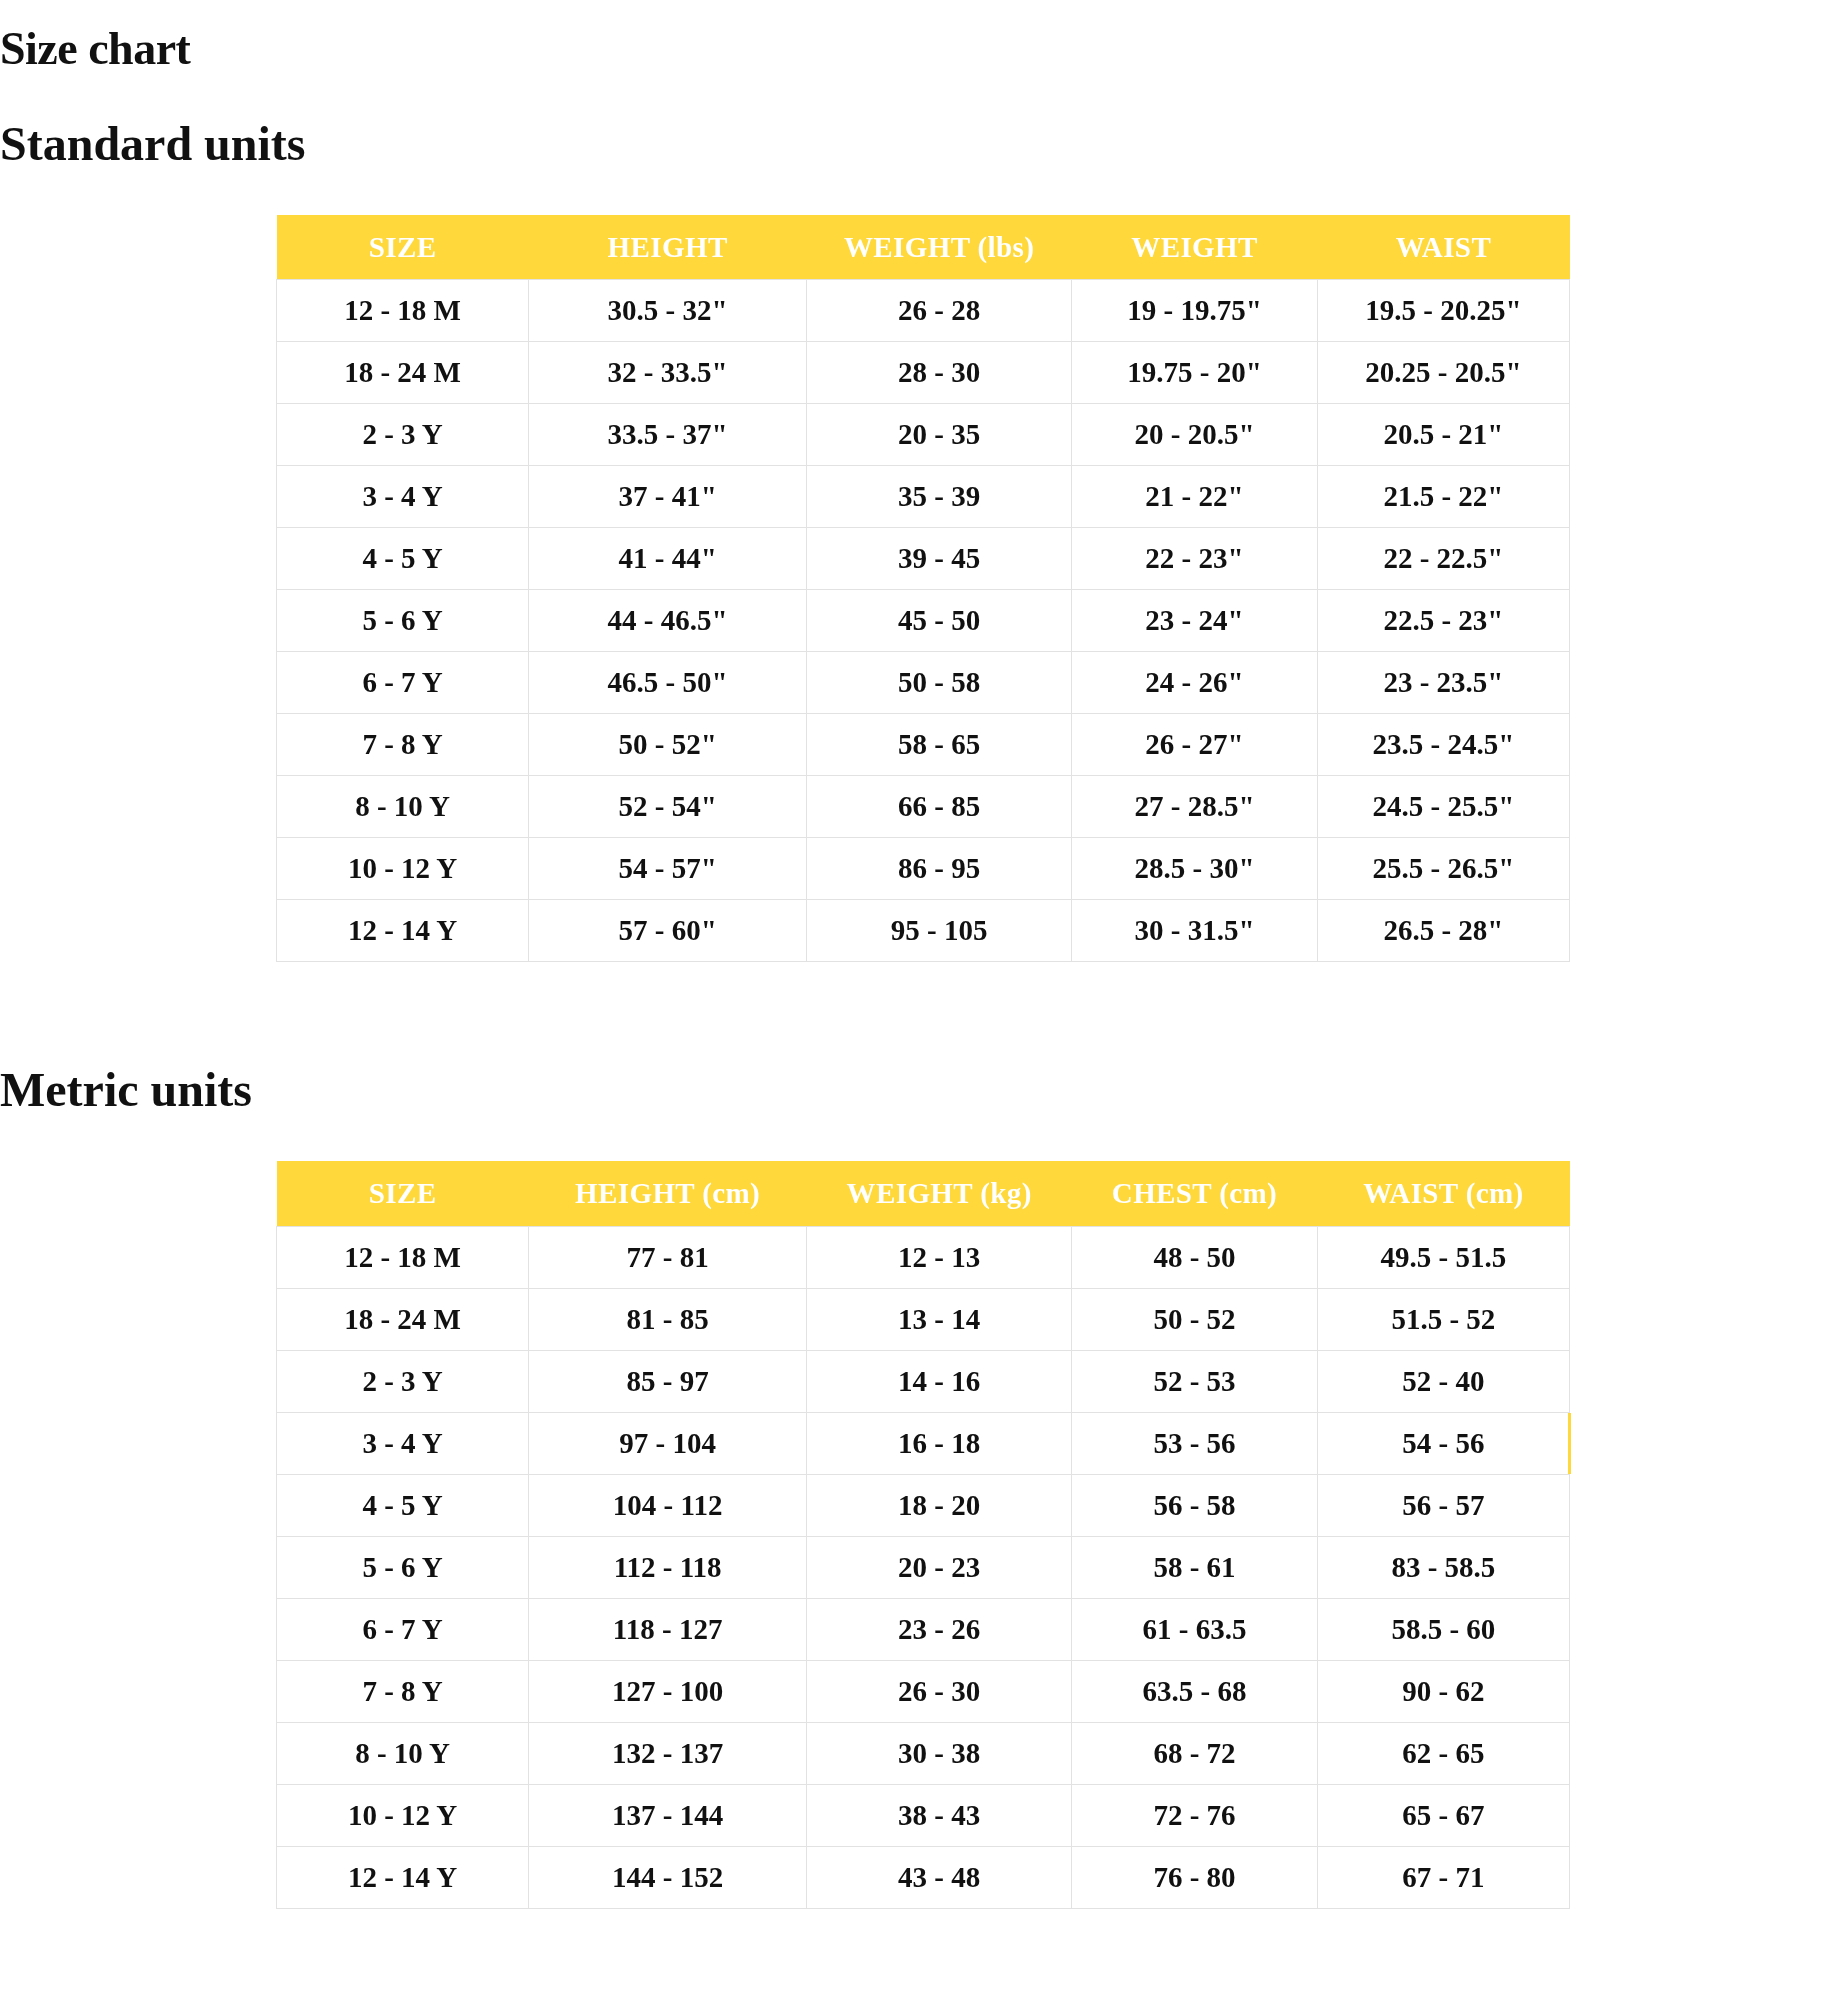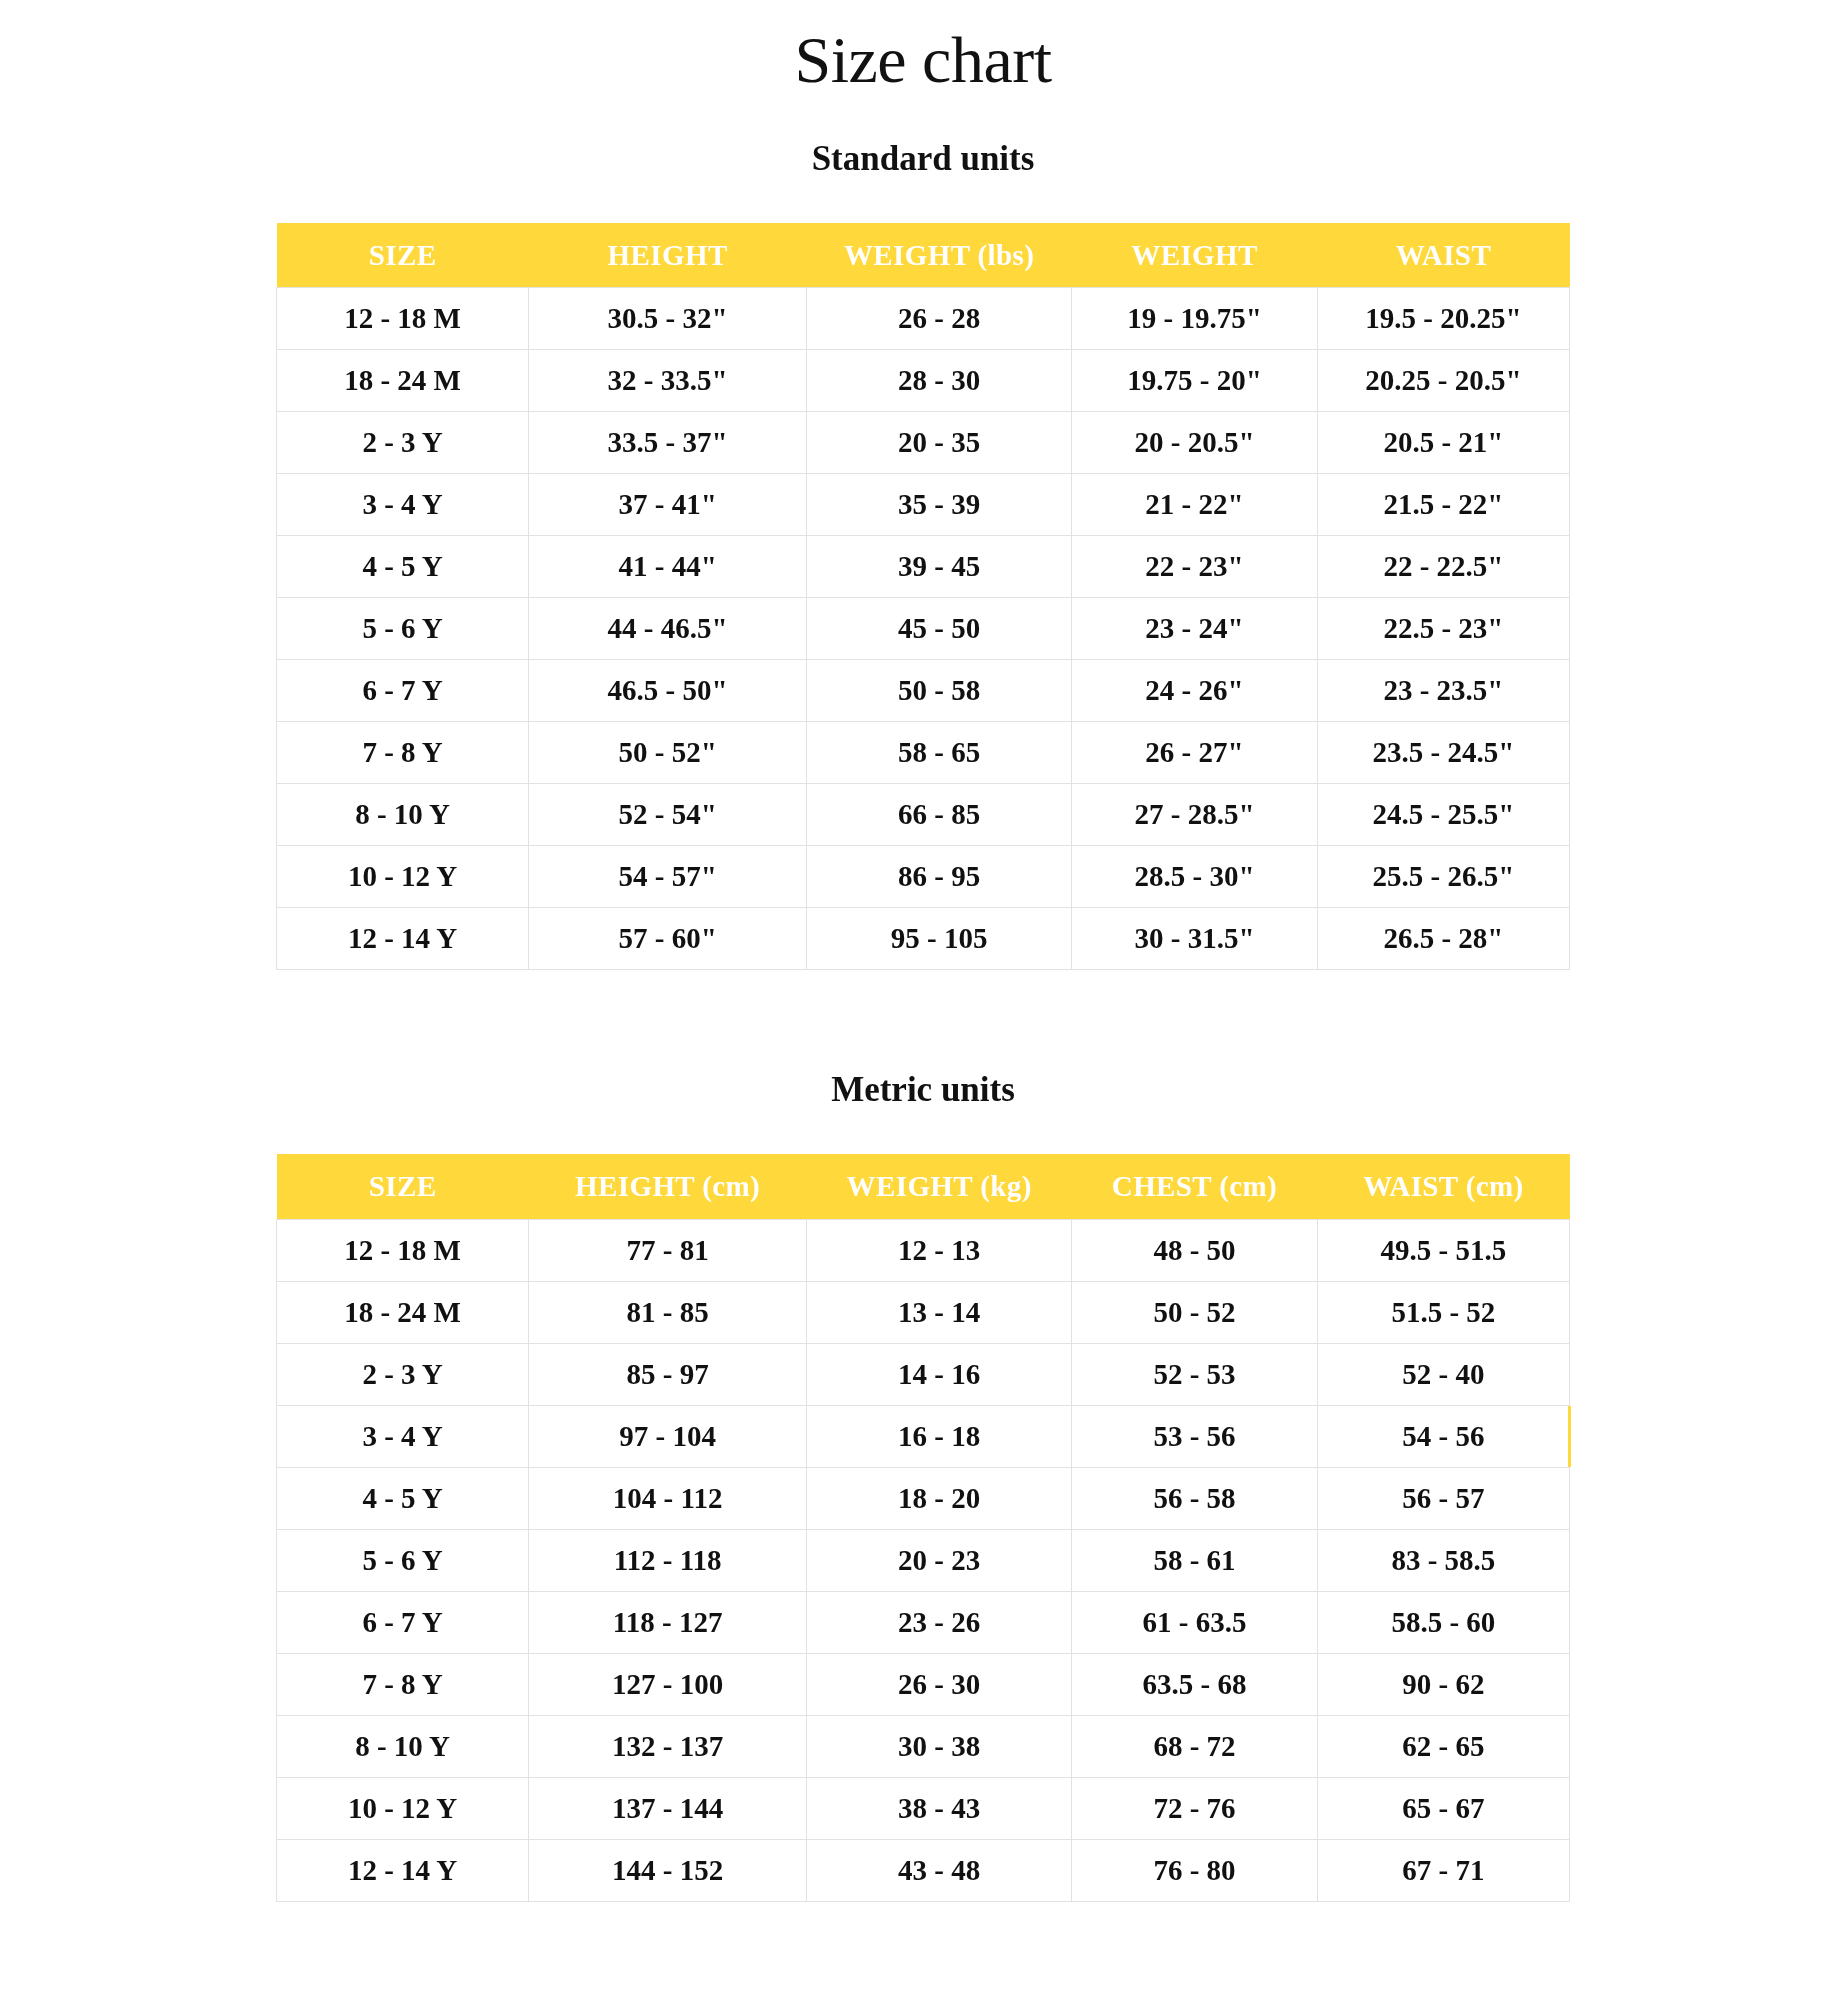--- a/index.html
+++ b/index.html
@@ -12,29 +12,28 @@
     min-height: 2010px;
     font-family: "Liberation Serif", "DejaVu Serif", serif;
     color: #111111;
   }
   .page {
     width: 1846px;
     box-sizing: border-box;
     padding: 0 0 37px 0;
   }
   .main-title {
-    text-align: center;
-    font-size: 66px;
-    font-weight: normal;
+    font-size: 46px;
+    font-weight: bold;
     margin: 22px 0 0 0;
     letter-spacing: -0.5px;
   }
   .section-title {
-    text-align: center;
-    font-size: 35px;
+    text-align: left;
+    font-size: 48px;
     font-weight: bold;
     margin: 41px 0 0 0;
   }
   .section-title.metric {
     margin-top: 100px;
   }
   .table-wrap {
     width: 1294px;
     margin: 44px auto 0 auto;
   }

